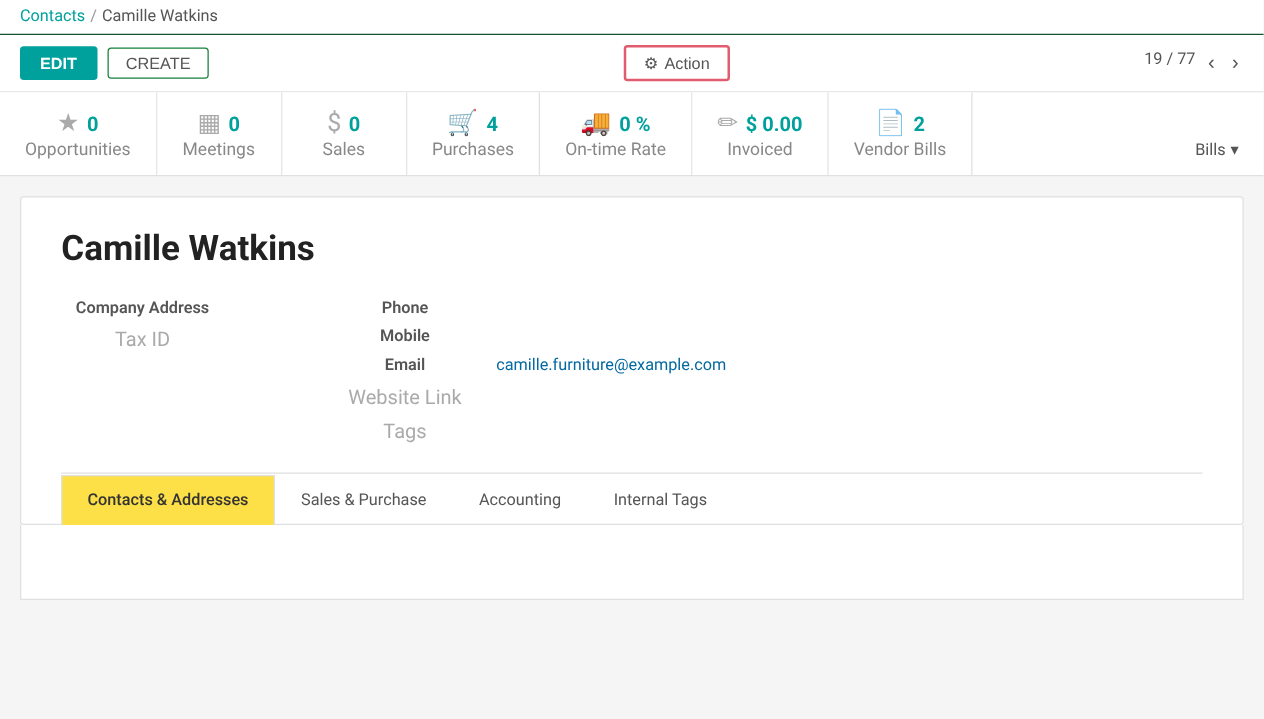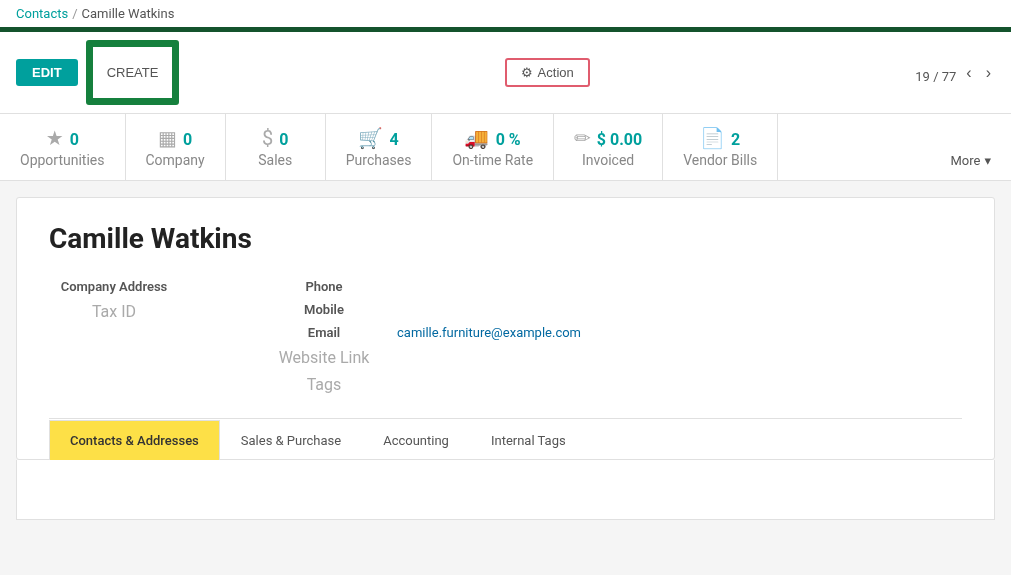--- a/index.html
+++ b/index.html
@@ -2,21 +2,21 @@
 <html><head>
   <meta charset="utf-8">
   <style>
     * { box-sizing: border-box; margin: 0; padding: 0; }
     body { font-family: -apple-system, BlinkMacSystemFont, 'Segoe UI', Roboto, sans-serif; font-size: 13px; background: #f5f5f5; color: #333; }
 
     
     .breadcrumb-bar {
       background: #fff;
       padding: 6px 16px;
-      border-bottom: 5px solid #14532d;
+      border-bottom: 1px solid #14532d;
       display: flex;
       align-items: center;
       gap: 4px;
       text-align: right;
     }
     .breadcrumb-link {
       color: #00a09d;
       cursor: pointer;
       font-size: 13px;
     }
@@ -38,22 +38,22 @@
       border: none;
       padding: 6px 16px;
       border-radius: 3px;
       font-size: 13px;
       font-weight: 600;
       cursor: pointer;
     }
     .btn-create {
       background: #fff;
       color: #555;
-      border: 7px solid #15803d;
-      padding: 18px 14px;
+      border: 1px solid #15803d;
+      padding: 4px 14px;
       border-radius: 3px;
       font-size: 13px;
       cursor: pointer;
     }
     .btn-action {
       background: #fff;
       color: #555;
       border: 2px solid #e05c6e;
       padding: 5px 14px;
       border-radius: 3px;
@@ -61,21 +61,21 @@
       cursor: pointer;
       display: flex;
       align-items: center;
       gap: 5px;
       margin-left: auto;
       margin-right: auto;
     }
     .action-spacer { flex: 1; }
     .pagination {
       display: flex;
-      align-items: flex-end;
+      align-items: flex-start;
       gap: 6px;
       color: #555;
       font-size: 13px;
     }
     .pag-btn {
       background: none;
       border: none;
       cursor: pointer;
       color: #555;
       font-size: 16px;
@@ -215,21 +215,21 @@
       <span class="sb-icon">★</span>
       <span class="sb-count" style="color:#00a09d">0</span>
     </div>
     <span class="sb-label">Opportunities</span>
   </div>
   <div class="smart-btn">
     <div class="smart-btn-row">
       <span class="sb-icon">▦</span>
       <span class="sb-count" style="color:#00a09d">0</span>
     </div>
-    <span class="sb-label">Company</span>
+    <span class="sb-label">Meetings</span>
   </div>
   <div class="smart-btn">
     <div class="smart-btn-row">
       <span class="sb-icon">$</span>
       <span class="sb-count" style="color:#00a09d">0</span>
     </div>
     <span class="sb-label">Sales</span>
   </div>
   <div class="smart-btn">
     <div class="smart-btn-row">
@@ -253,21 +253,21 @@
     <span class="sb-label">Invoiced</span>
   </div>
   <div class="smart-btn">
     <div class="smart-btn-row">
       <span class="sb-icon">📄</span>
       <span class="sb-count" style="color:#00a09d">2</span>
     </div>
     <span class="sb-label">Vendor Bills</span>
   </div>
   <div class="more-btn">
-    <span>More</span>
+    <span>Bills</span>
     <span>▾</span>
   </div>
 </div>
 
 <div class="main-content">
   <div class="record-card">
     <div class="record-name">Camille Watkins</div>
 
     <div class="fields-row">
 

